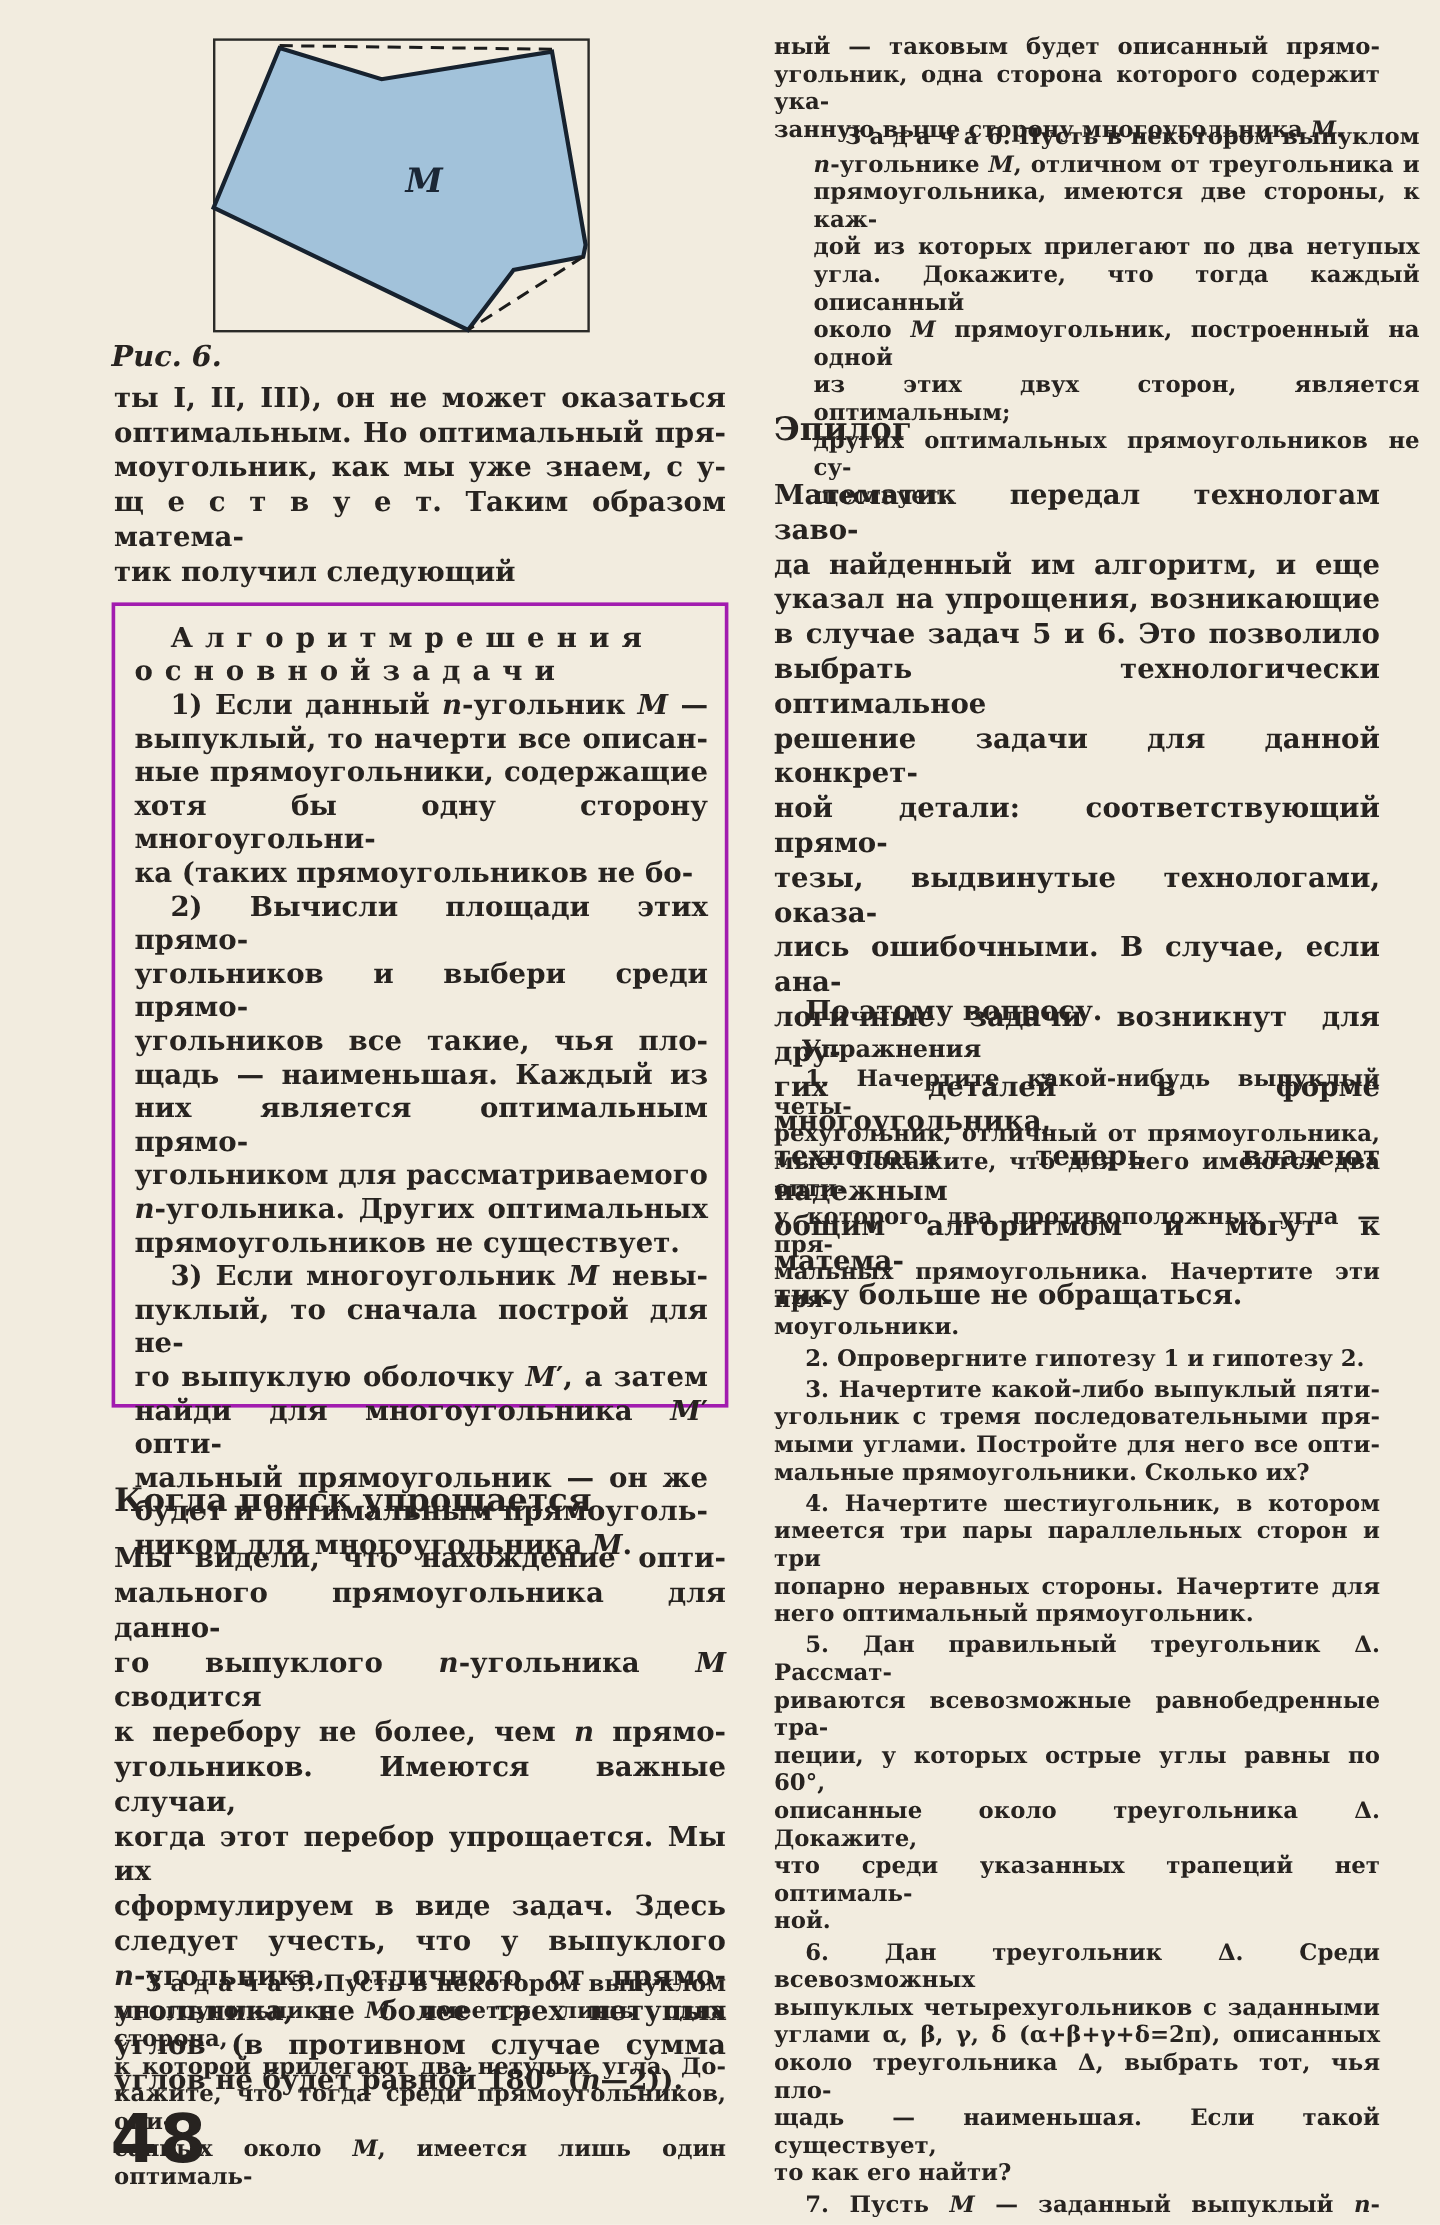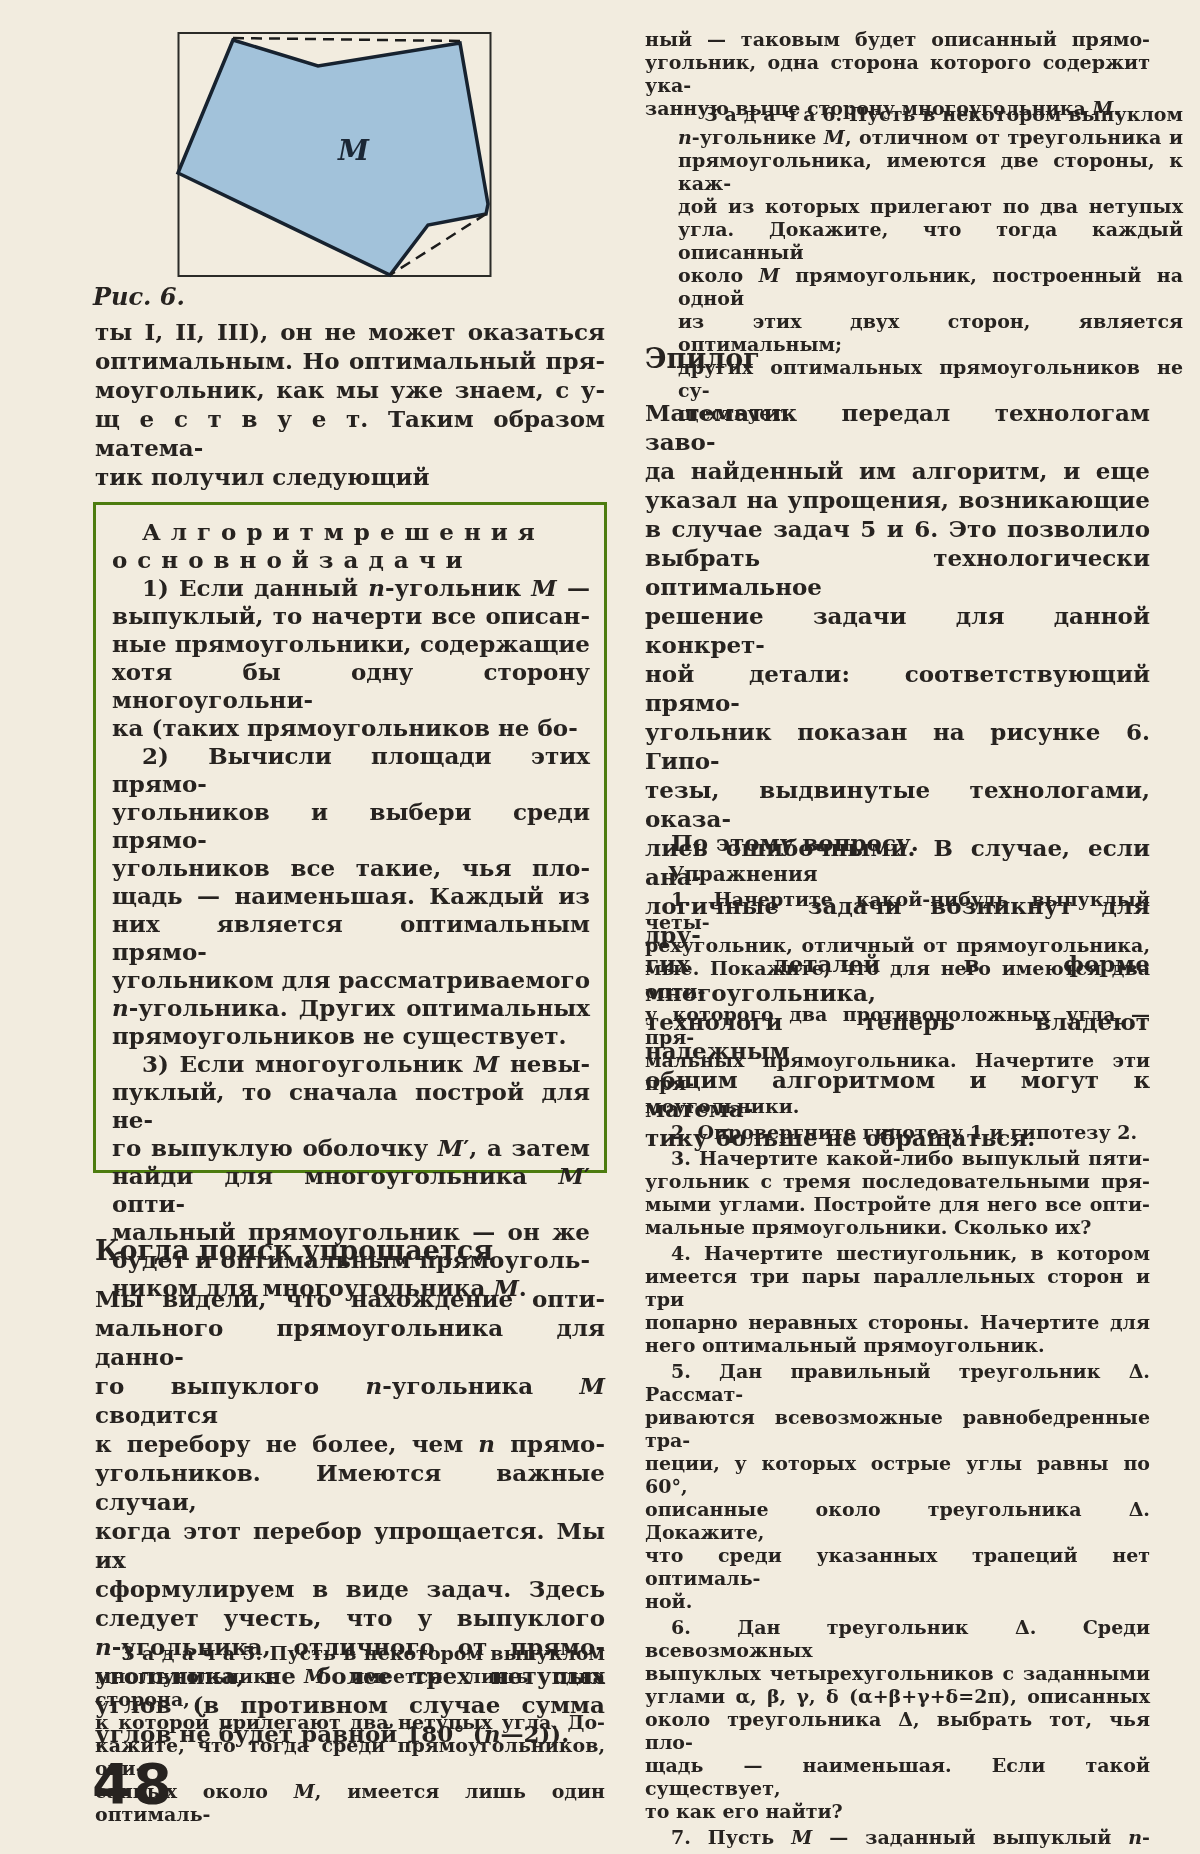--- a/index.html
+++ b/index.html
@@ -19,21 +19,21 @@
   .para .tl:last-child{text-align-last:left;}
   .cont .tl:last-child{text-align-last:justify;}
   .indent .tl:first-child{text-indent:26px;}
   .indent-big .tl:first-child{text-indent:30px;}
   h1,h2,h3{margin:0;font-weight:700;}
   .h-section{font-size:27px;line-height:30px;}
   .h-small{font-size:20px;line-height:24px;}
   .fig-caption{font-size:24px;font-style:italic;font-weight:700;}
   .algo-box{
     left:93px;top:502px;width:514px;height:671px;
-    border:3px solid #4d7c0f;
+    border:3px solid #a21caf;
     box-sizing:border-box;
     padding:13px 14px 0 16px;
   }
   .algo-box .tl{font-size:23px;line-height:28px;}
   .algo-title .tl{letter-spacing:1px;text-align-last:left;}
   .page-number{
     font-family:"DejaVu Sans",sans-serif;
     font-size:56px;line-height:64px;font-weight:700;
     letter-spacing:2px;
   }
@@ -143,21 +143,20 @@
   <h2 class="abs h-section" style="left:645px;top:344px;">Эпилог</h2>
 
   <div class="abs body-text para" style="left:645px;top:398px;width:505px;">
       <div class="tl">Математик передал технологам заво-</div>
       <div class="tl">да найденный им алгоритм, и еще</div>
       <div class="tl">указал на упрощения, возникающие</div>
       <div class="tl">в случае задач 5 и 6. Это позволило</div>
       <div class="tl">выбрать технологически оптимальное</div>
       <div class="tl">решение задачи для данной конкрет-</div>
       <div class="tl">ной детали: соответствующий прямо-</div>
-      <div class="tl">угольник показан на рисунке 6. Гипо-</div>
       <div class="tl">тезы, выдвинутые технологами, оказа-</div>
       <div class="tl">лись ошибочными. В случае, если ана-</div>
       <div class="tl">логичные задачи возникнут для дру-</div>
       <div class="tl">гих деталей в форме многоугольника,</div>
       <div class="tl">технологи теперь владеют надежным</div>
       <div class="tl">общим алгоритмом и могут к матема-</div>
       <div class="tl">тику больше не обращаться.</div>
     </div>
 
   <div class="abs body-text" style="left:645px;top:828px;width:505px;text-indent:26px;">По этому вопросу.</div>

